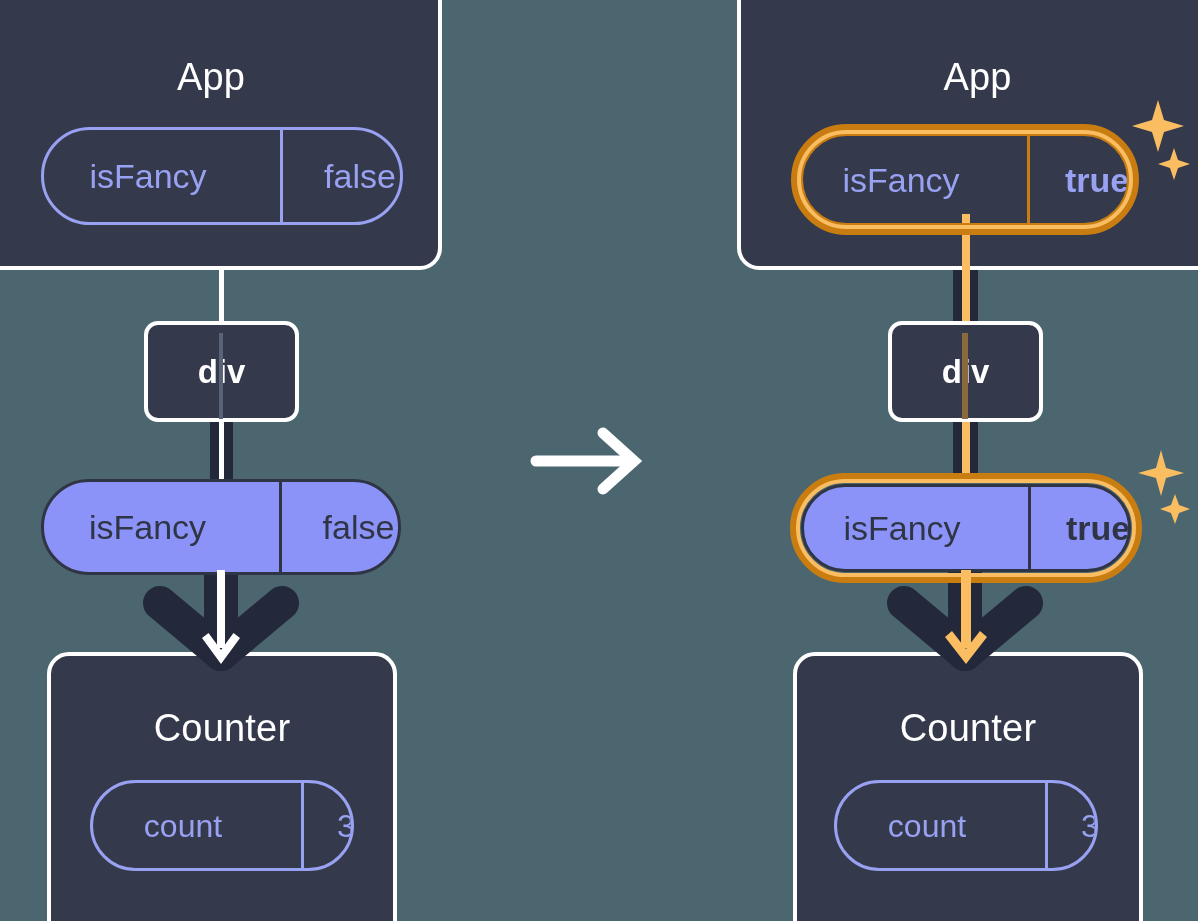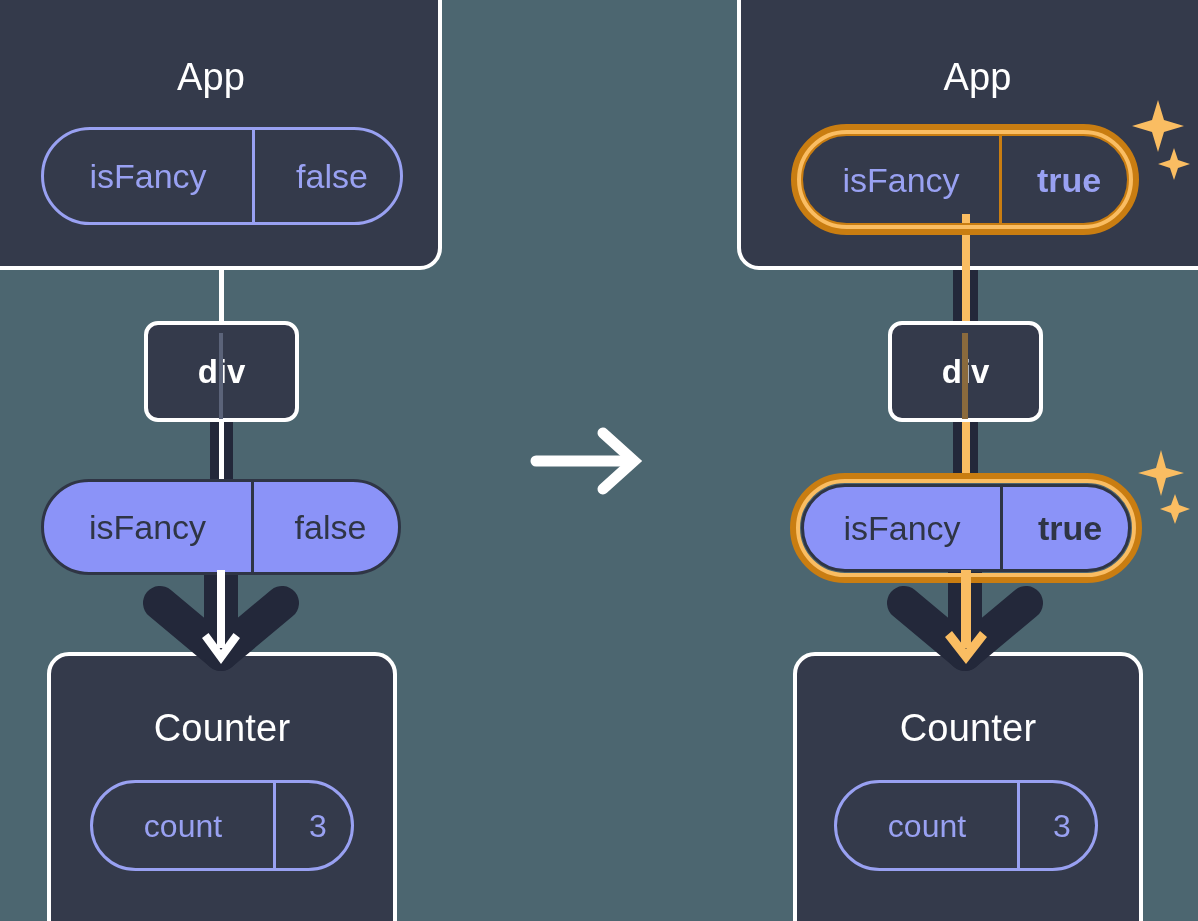--- a/index.html
+++ b/index.html
@@ -56,20 +56,21 @@
   }
 
   
   .pill {
     position: absolute;
     box-sizing: border-box;
     display: flex;
     align-items: stretch;
     border-radius: 999px;
     overflow: hidden;
+    gap: 28px;
   }
   .pill-outline {
     background: transparent;
     border: 3px solid #99a1f2;
   }
   .pill-filled {
     background: #8b93f8;
     border: 3px solid #2f3545;
   }
   .pill-cell {

